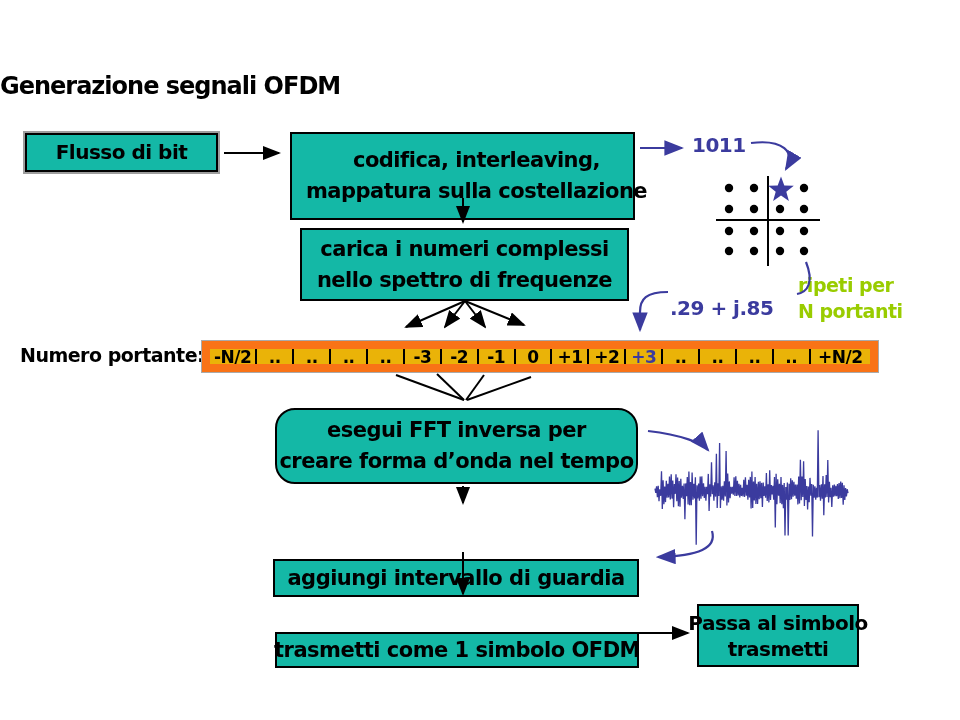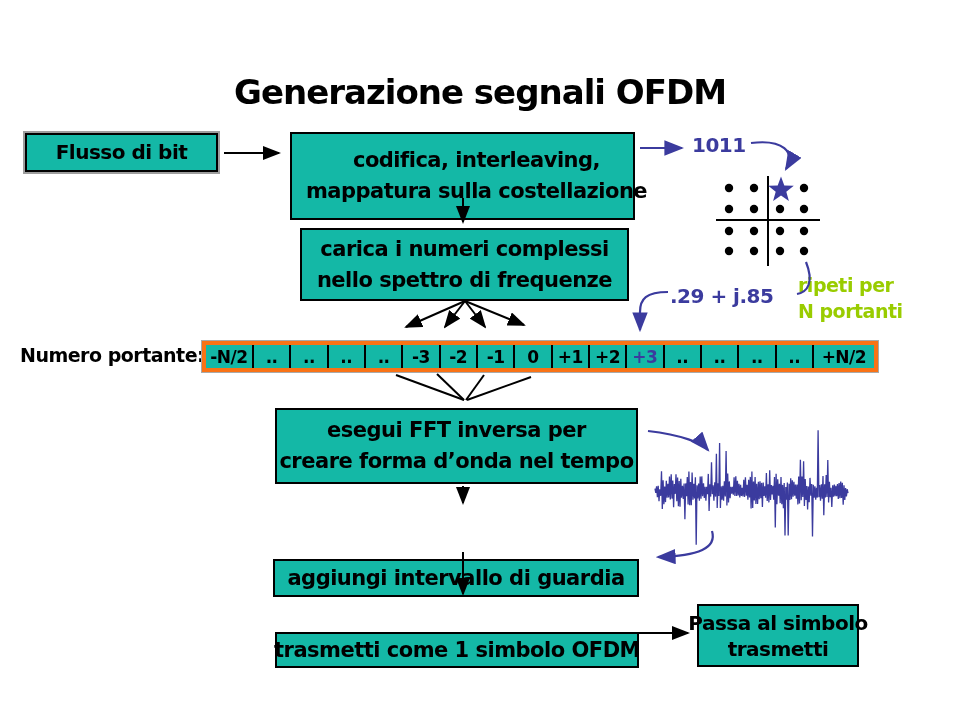--- a/index.html
+++ b/index.html
@@ -8,35 +8,35 @@
     font-family:"DejaVu Sans","Liberation Sans",sans-serif;font-weight:bold;color:#000;
     letter-spacing:-0.5px;
   }
   .box{
     position:absolute;background:#14b8a6;border:2px solid #000;box-sizing:border-box;
     display:flex;flex-direction:column;justify-content:center;align-items:center;
     text-align:center;z-index:2;line-height:31px;font-size:21px;white-space:nowrap;
   }
   .box.shadowed{outline:2px solid #9e9e9e;}
   .lbl{position:absolute;z-index:2;white-space:nowrap;}
-  #title{left:0;right:0;top:72px;text-align:center;font-size:34px;letter-spacing:-1px;}
+  #title{left:0;right:0;top:72px;font-size:24px;letter-spacing:-1px;}
   #flusso{left:25px;top:133px;width:193px;height:39px;font-size:20px;}
   #codifica{left:290px;top:132px;width:345px;height:88px;padding-left:28px;}
   #carica{left:300px;top:228px;width:329px;height:73px;}
-  #fft{left:275px;top:408px;width:363px;height:76px;}
+  #fft{left:275px;top:408px;width:363px;height:76px;border-radius:20px;}
   #guard{left:273px;top:512px;width:366px;height:38px;margin-top:47px;}
   #transmit{left:275px;top:603px;width:364px;height:36px;margin-top:29px;}
   #next{left:697px;top:604px;width:162px;height:63px;font-size:20px;line-height:26px;}
   #numero-portante{left:20px;top:344px;font-size:19px;}
   #bits-1011{left:692px;top:133px;font-size:20px;color:var(--blue);}
-  #complex-val{left:670px;top:284px;font-size:20px;color:var(--blue);}
+  #complex-val{left:670px;top:296px;font-size:20px;color:var(--blue);}
   #repeat-note{left:798px;top:272px;font-size:19px;color:var(--green);line-height:26px;}
   #carrier-table{
     position:absolute;left:202px;top:341px;width:676px;height:31px;box-sizing:border-box;
-    border:4px solid #f97316;outline:1px solid #aaa;background:#14b8a6;display:flex;z-index:2;
+    border:8px solid #f97316;outline:1px solid #aaa;background:#eab308;display:flex;z-index:2;
   }
   .tcell{
     flex:1 1 0;display:flex;align-items:center;justify-content:center;
     font-size:17px;border-right:2px solid #000;overflow:hidden;white-space:nowrap;
   }
   .tcell:last-child{border-right:none;}
   .tcell.first{flex-grow:1.3;}
   .tcell.last{flex-grow:1.7;}
   .tcell.hl{color:var(--blue);}
   svg.overlay{position:absolute;left:0;top:0;z-index:5;pointer-events:none;}

